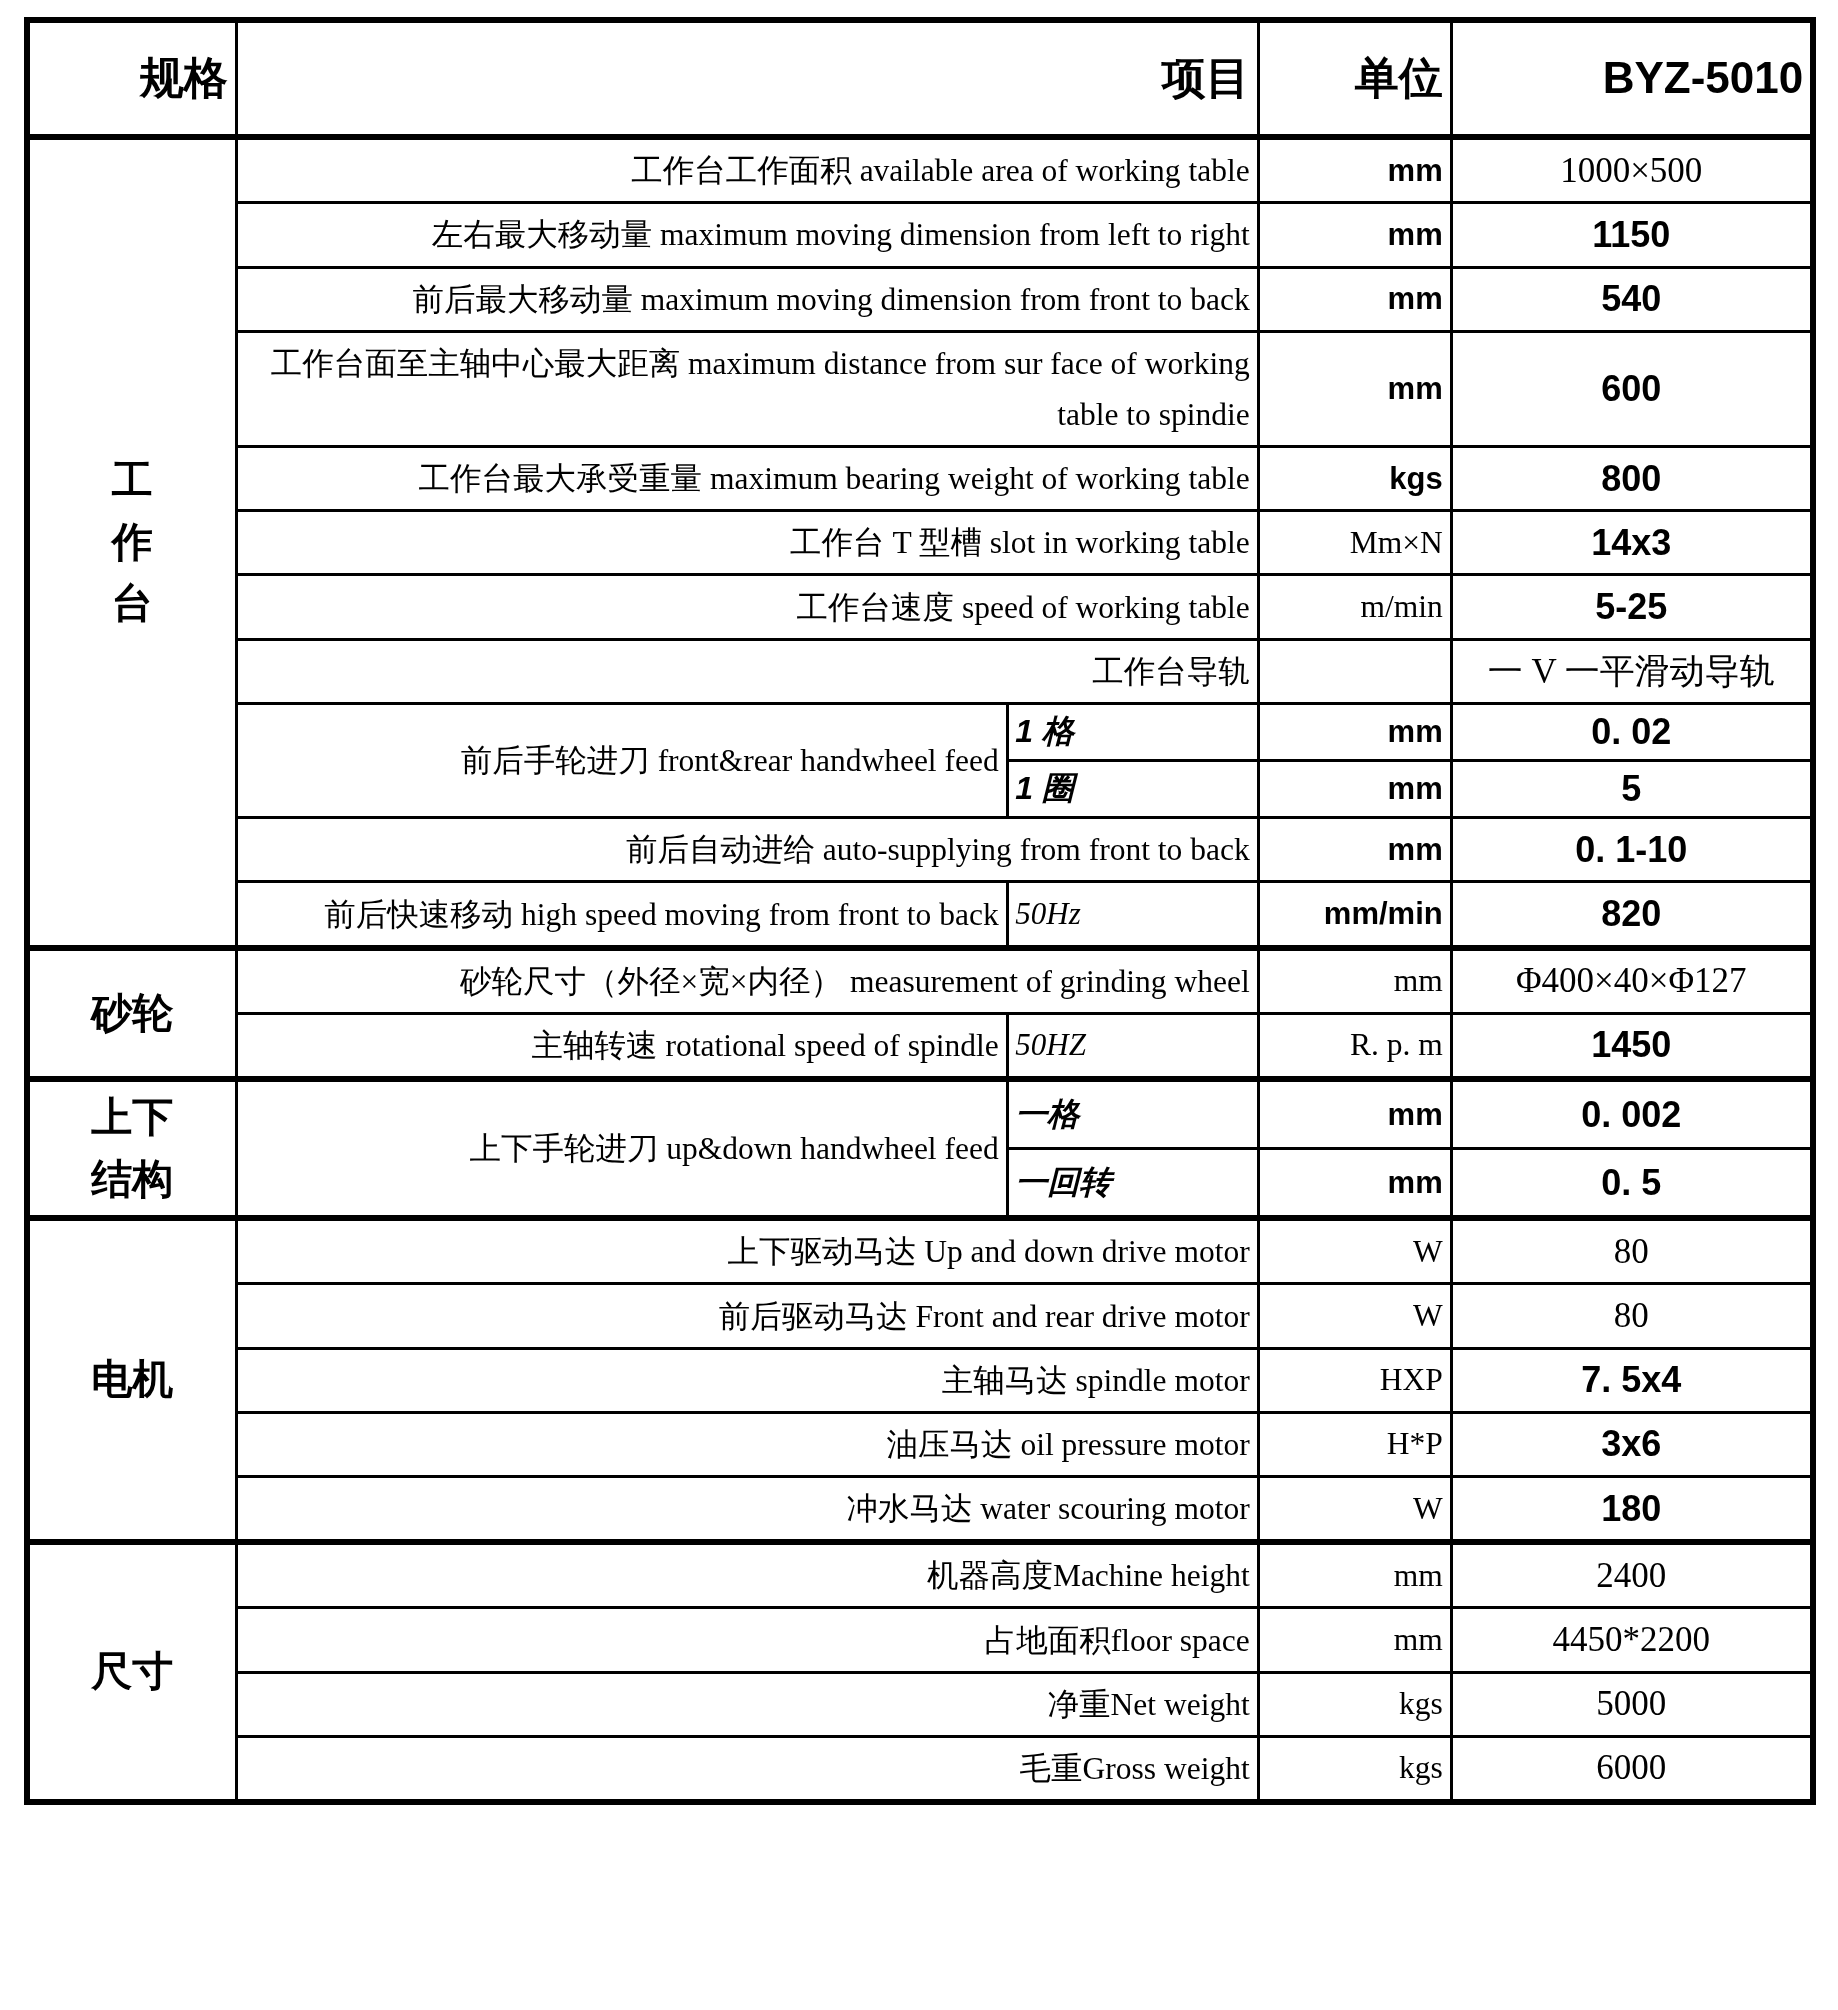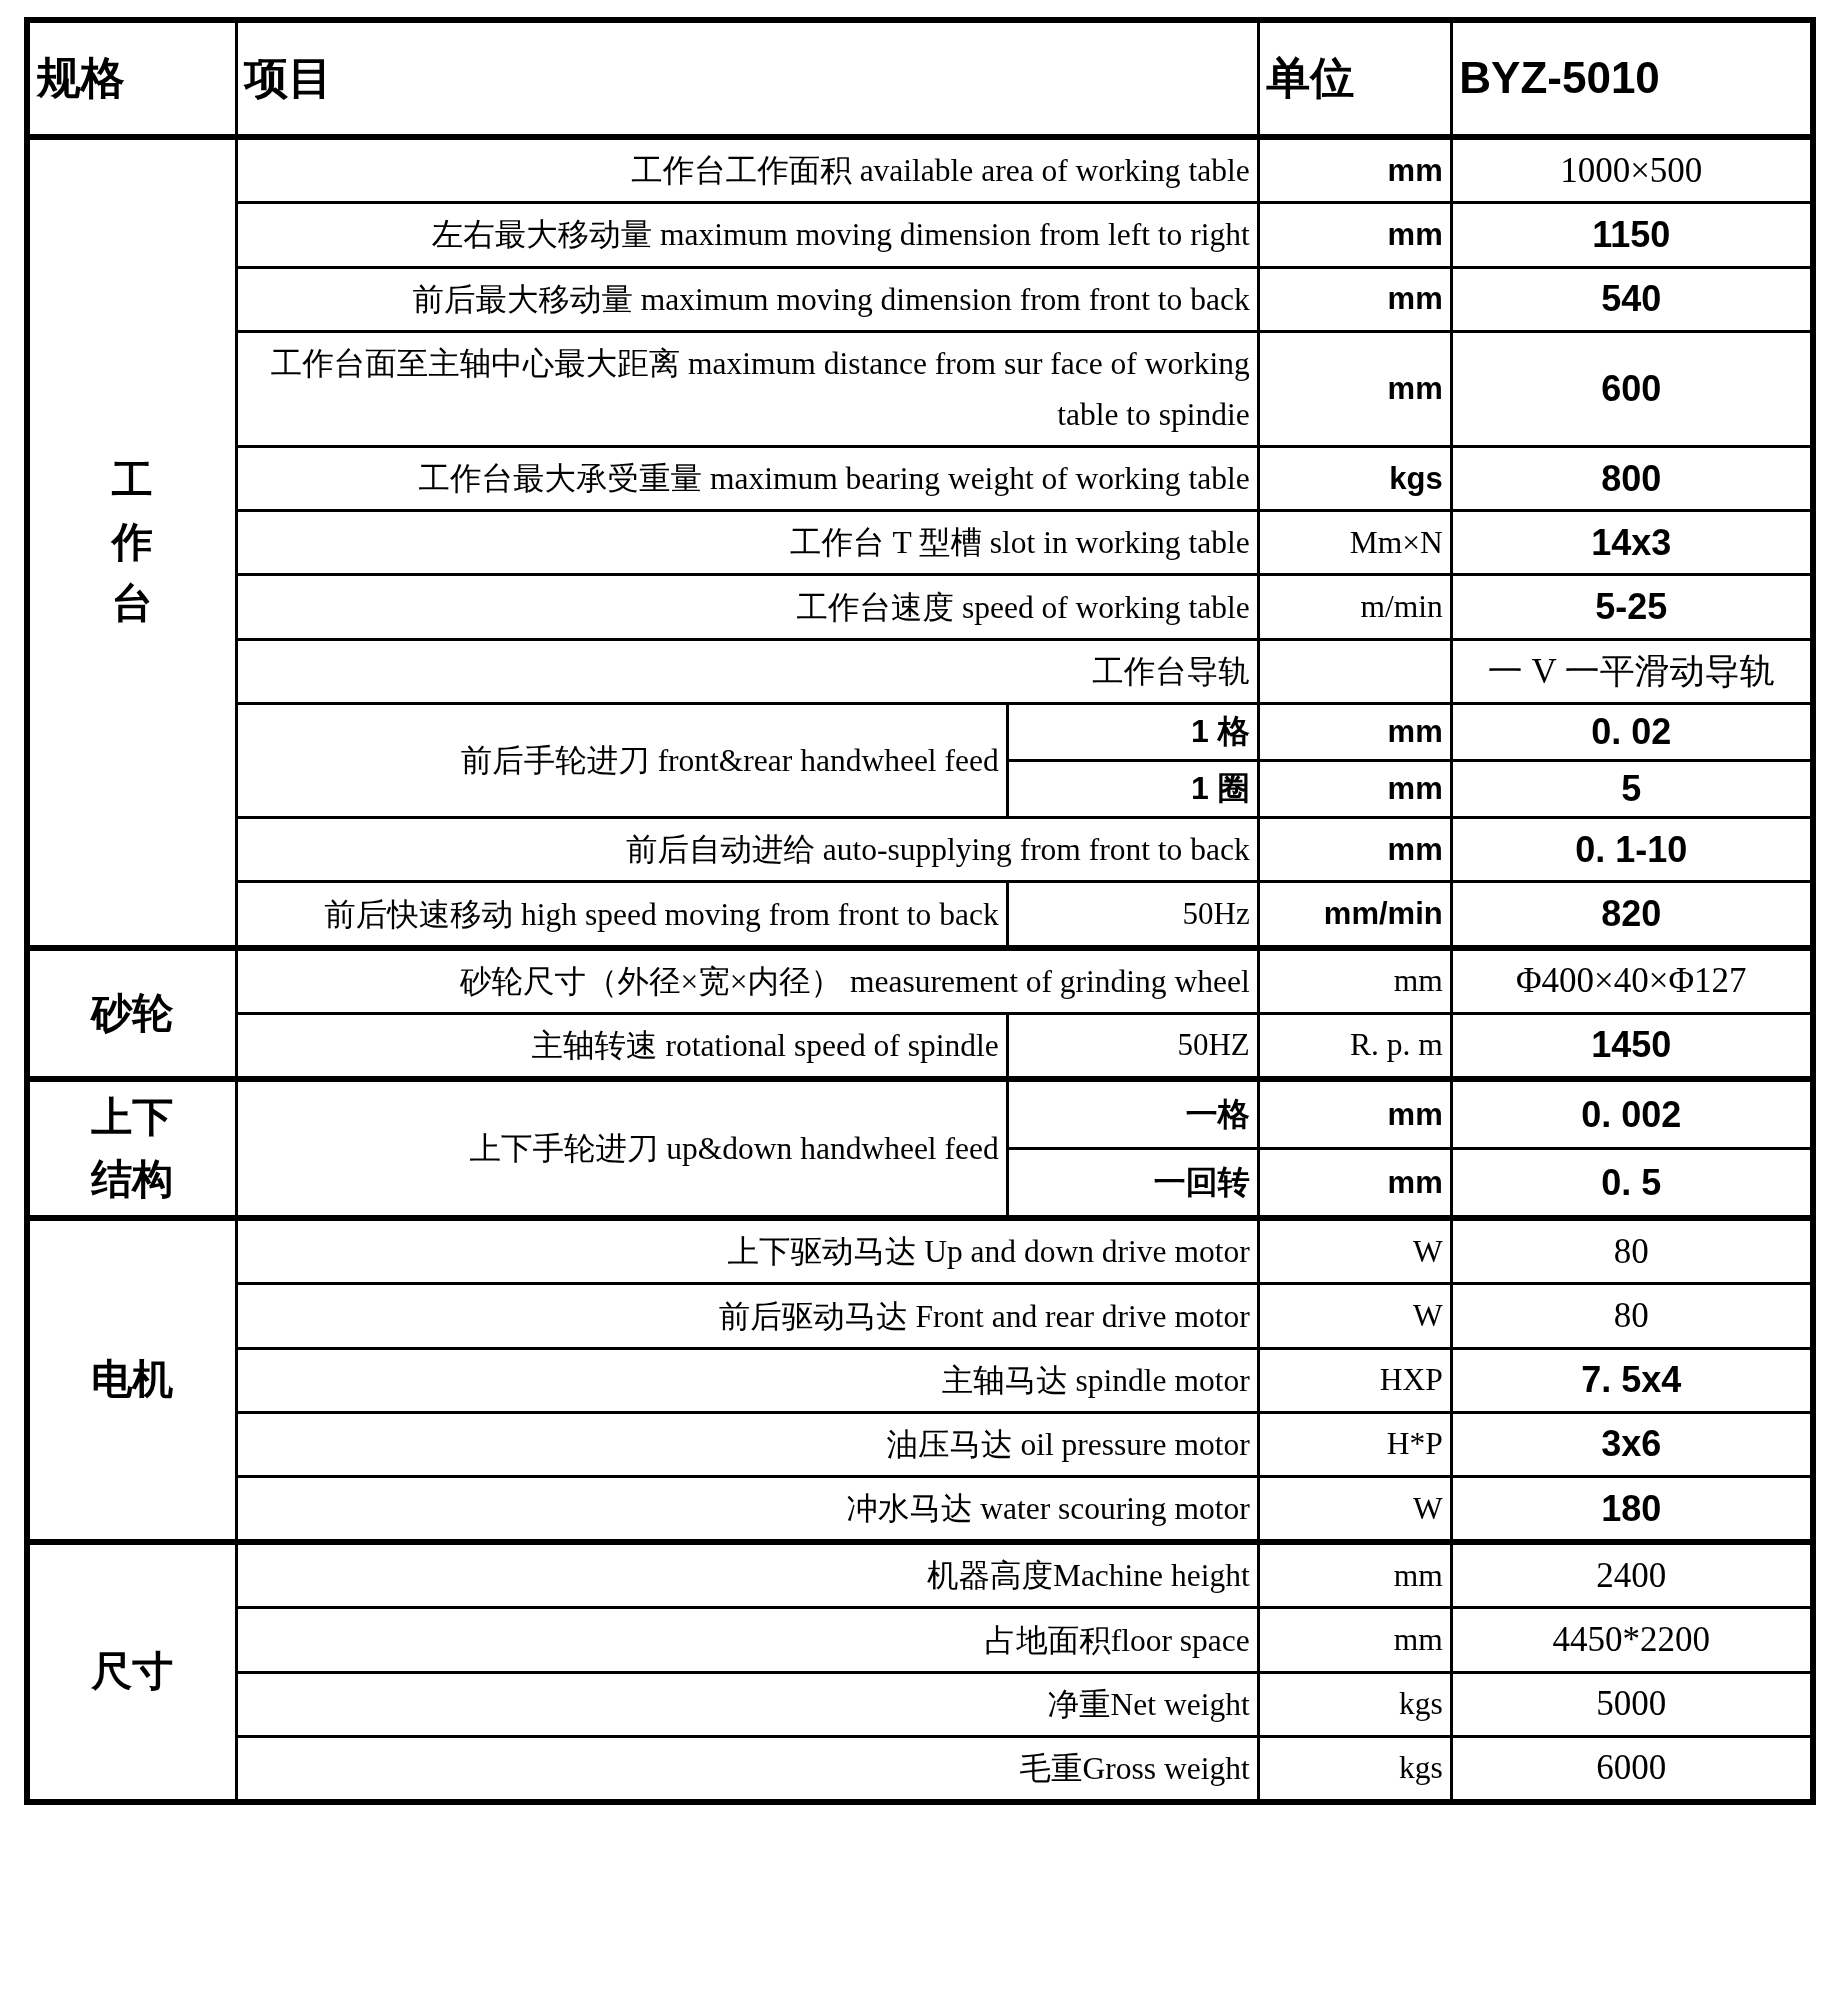--- a/index.html
+++ b/index.html
@@ -23,35 +23,35 @@
   .spec tr.hdr-row > th { border-bottom:6.8px solid #000; }
 
   col.c-group { width:209px; }
   col.c-item  { width:771px; }
   col.c-sub   { width:251px; }
   col.c-unit  { width:193px; }
   col.c-val   { width:362px; }
 
   .hdr {
     font-family:"Liberation Sans","DejaVu Sans",sans-serif;
-    font-weight:bold; font-size:44px; text-align:left;
+    font-weight:bold; font-size:44px; text-align:right;
     height:101px; line-height:1.2;
   }
   .group {
     font-family:"Liberation Sans","DejaVu Sans",sans-serif;
     font-weight:bold; font-size:41px; text-align:center;
     white-space:pre-line; line-height:1.5;
   }
   .item {
     font-size:31.5px; line-height:1.62; text-align:right;
     padding-left:20.4px; padding-right:10.2px;
   }
   .sub {
     font-family:"Liberation Sans","DejaVu Sans",sans-serif;
-    font-weight:bold; font-size:32px; text-align:right; padding-left:13.6px;
+    font-weight:bold; font-size:32px; text-align:left; padding-left:13.6px;font-style:italic;
   }
   .sub.s-serif { font-family:"Liberation Serif","DejaVu Serif",serif; font-weight:normal; font-size:31px; }
   .unit {
     text-align:right; font-family:"Liberation Sans","DejaVu Sans",sans-serif;
     font-weight:bold; font-size:31px;
   }
   .unit.u-serif { font-family:"Liberation Serif","DejaVu Serif",serif; font-weight:normal; font-size:31.5px;padding-left:22px; }
   .val {
     text-align:center; font-family:Liberation Sans, sans-serif;
     font-weight:600; font-size:36px;

